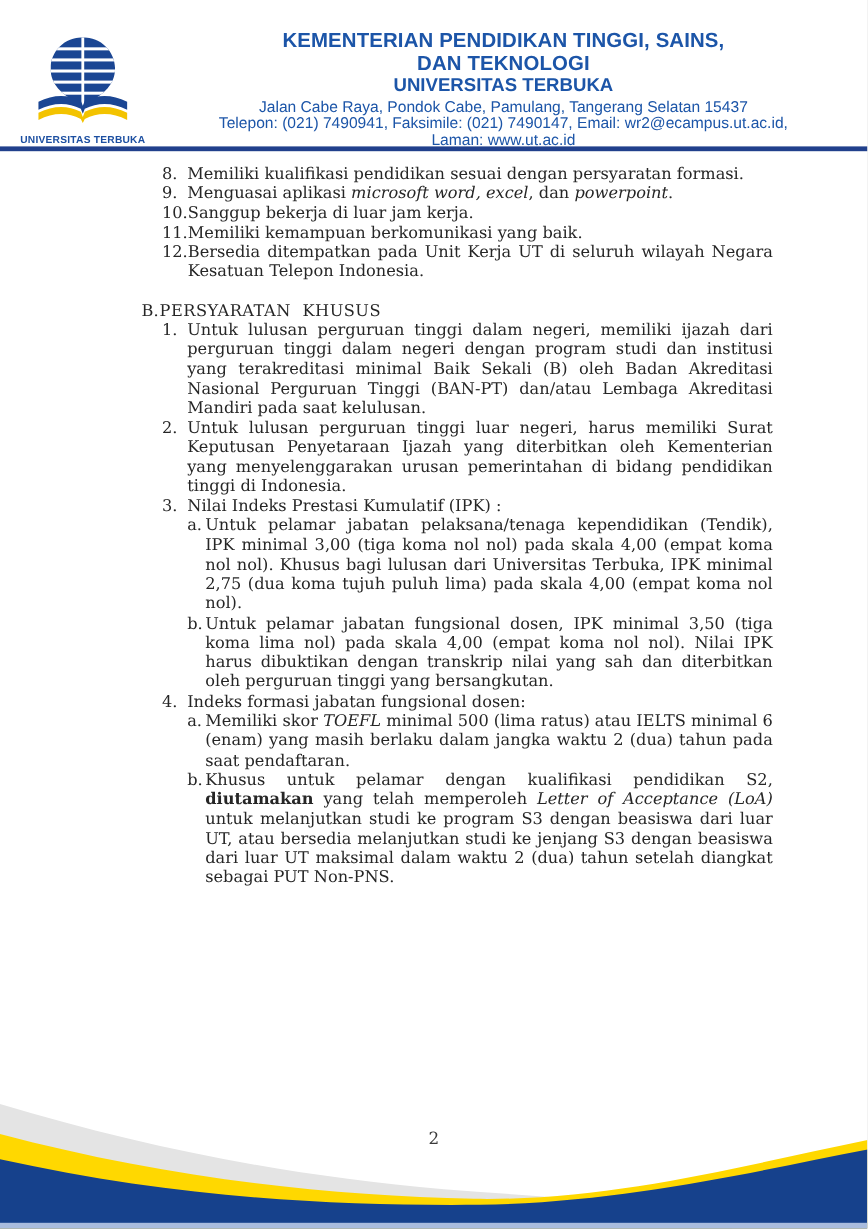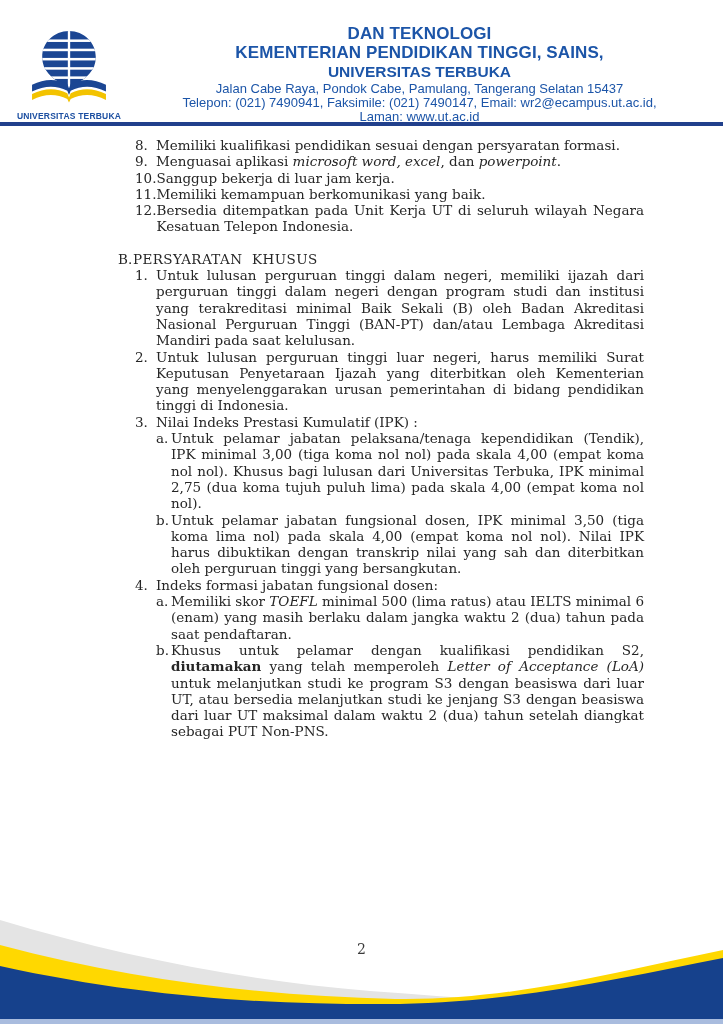--- a/index.html
+++ b/index.html
@@ -64,22 +64,22 @@
           <rect x="10" y="45" width="80" height="3" fill="#ffffff"></rect>
           <rect x="10" y="56" width="80" height="3" fill="#ffffff"></rect>
           <rect x="48.6" y="0" width="2.8" height="76" fill="#ffffff"></rect>
         </g>
         <path d="M6,66 Q28,55 48,65 L50,70 L52,65 Q72,55 94,66 L94,74 Q72,63 52,73 L50,78 L48,73 Q28,63 6,74 Z" fill="#1b4693"></path>
         <path d="M6,77 Q28,66 48,76 L50,81 L52,76 Q72,66 94,77 L94,84 Q72,73 52,83 L50,87 L48,83 Q28,73 6,84 Z" fill="#f3c300"></path>
       </svg>
       <div class="logo-caption">UNIVERSITAS TERBUKA</div>
     </div>
     <div class="head-text">
+      <div class="ministry">KEMENTERIAN PENDIDIKAN TINGGI, SAINS,</div>
       <div class="ministry">DAN TEKNOLOGI</div>
-      <div class="ministry">KEMENTERIAN PENDIDIKAN TINGGI, SAINS,</div>
       <div class="university">UNIVERSITAS TERBUKA</div>
       <div class="addr">Jalan Cabe Raya, Pondok Cabe, Pamulang, Tangerang Selatan 15437</div>
       <div class="addr">Telepon: (021) 7490941, Faksimile: (021) 7490147, Email: wr2@ecampus.ut.ac.id,</div>
       <div class="addr">Laman: www.ut.ac.id</div>
     </div>
   </div>
   <div class="divider"></div>
 
   <div class="doc-body">
 

